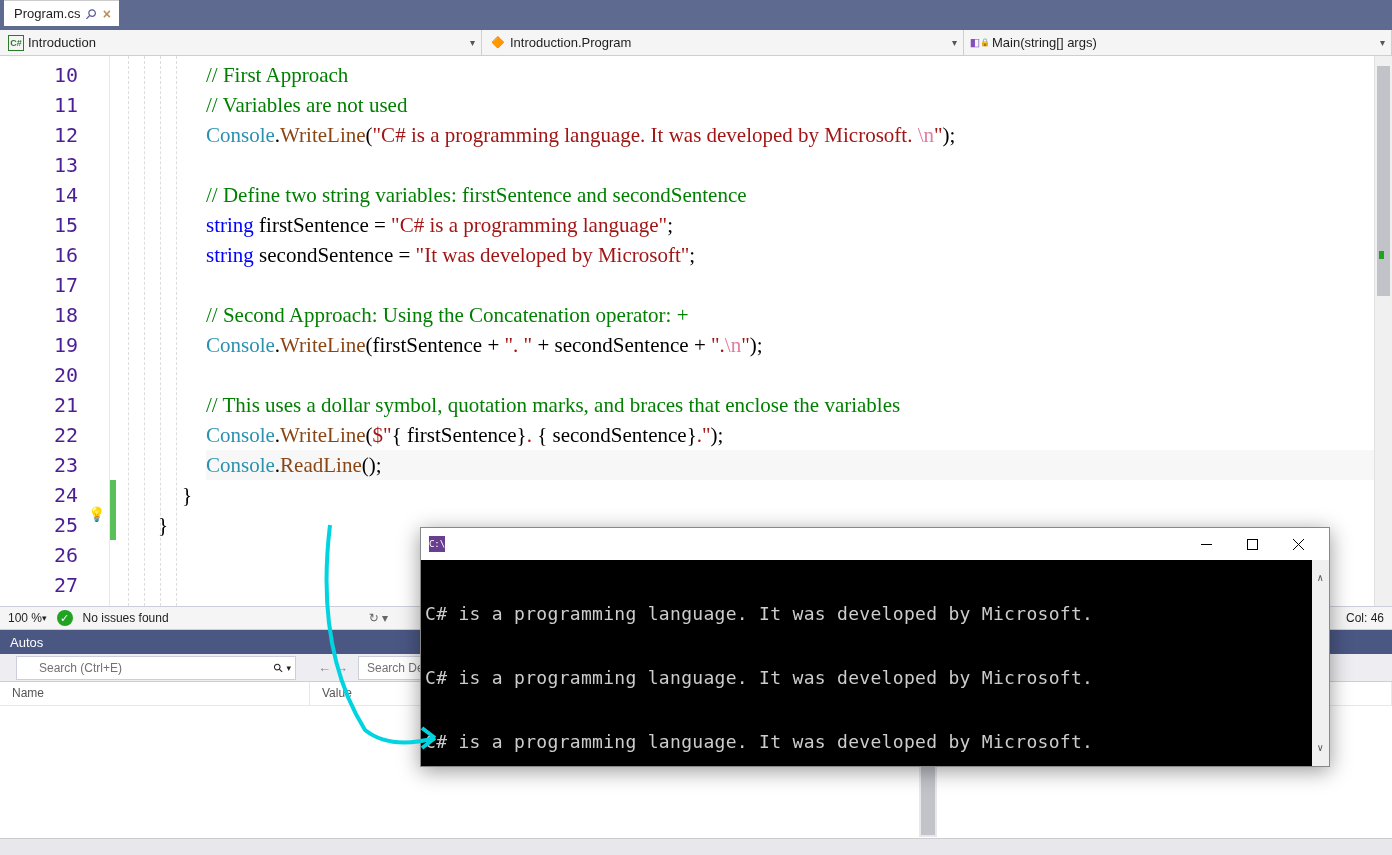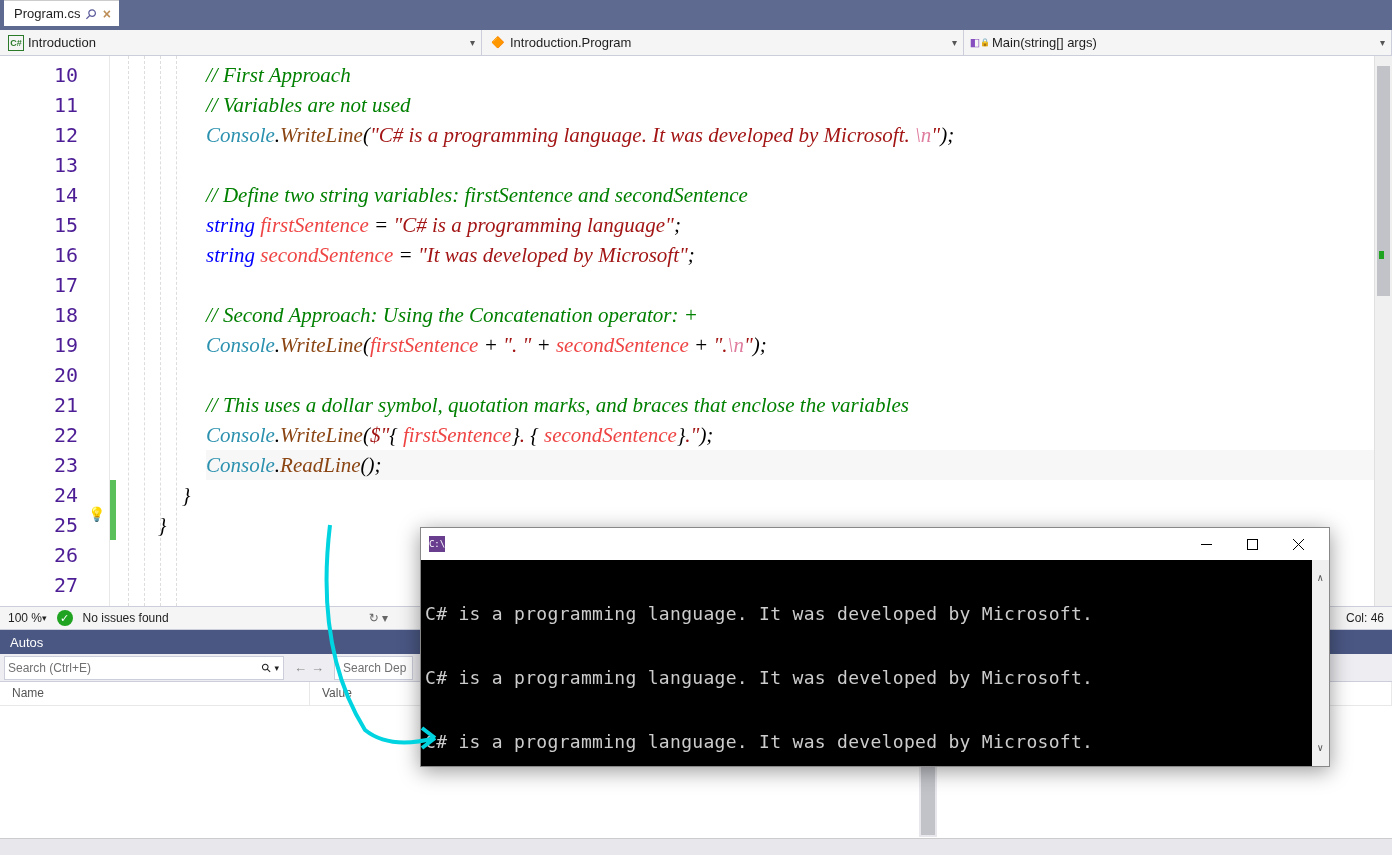--- a/index.html
+++ b/index.html
@@ -124,26 +124,26 @@
     }
     .code-area {
       flex: 1;
       font-family: 'Times New Roman', serif;
       font-size: 21px;
       line-height: 30px;
       padding-top: 4px;
       padding-left: 96px;
       position: relative;
     }
-    .code-line { white-space: pre; height: 30px; font-style: italic; }
+    .code-line { white-space: pre; height: 30px; }
     .c-comment { color: #008000; }
     .c-type { color: #2b91af; }
     .c-method { color: #8b4513; }
     .c-keyword { color: #0000ff; }
-    .c-var { color: #ef4444; }
+    .c-var { color: #000000; }
     .c-string { color: #a31515; }
     .c-escape { color: #e07c9e; }
     .c-punc { color: #000; }
     .c-brace { color: #000; }
     .code-line.highlighted { background: #f7f7f7; }
     
     
     .editor-status {
       height: 24px;
       background: #f5f5f5;
@@ -186,22 +186,22 @@
       display: flex;
       align-items: center;
     }
     .search-box {
       flex: 0 0 280px;
       height: 24px;
       border: 1px solid #cccedb;
       background: #fff;
       display: flex;
       align-items: center;
-      padding: 0 3px;
-      margin: 0 4px;
+      padding: 0 22px;
+      margin: 0 16px;
       font-size: 12px;
       color: #717171;
       position: relative;
     }
     .search-box .search-icons {
       position: absolute;
       right: 4px;
       display: flex;
       gap: 4px;
       align-items: center;

